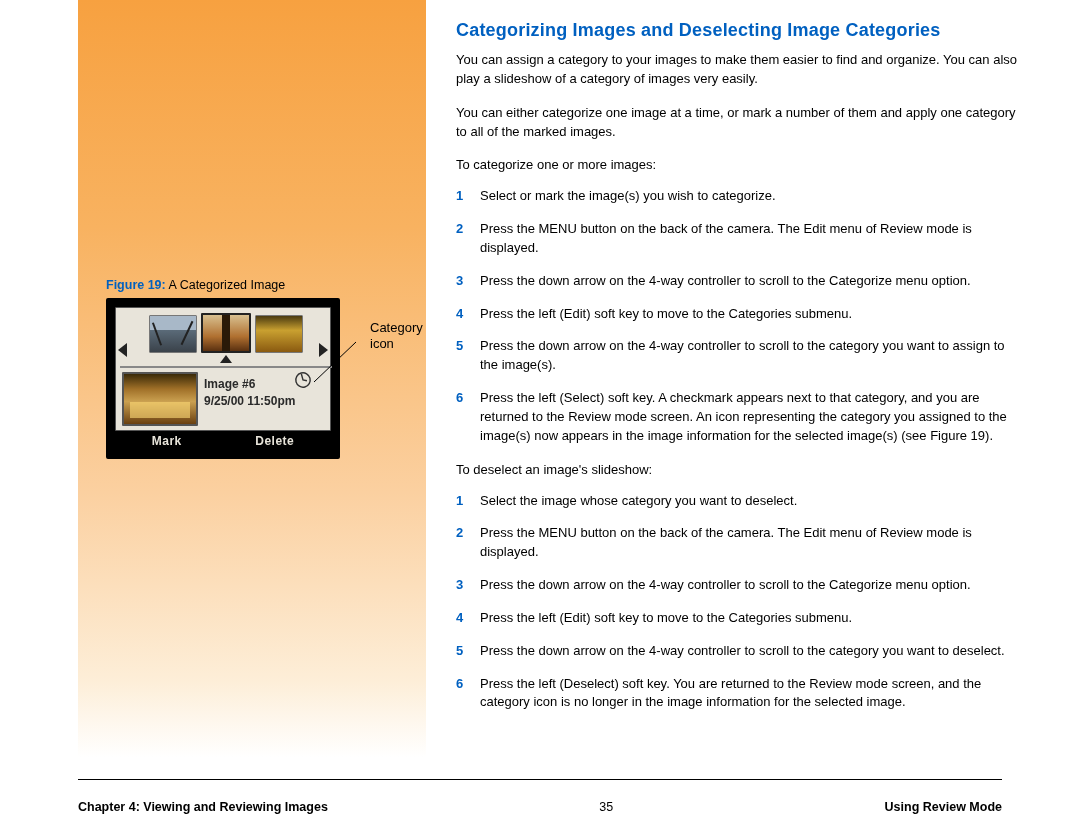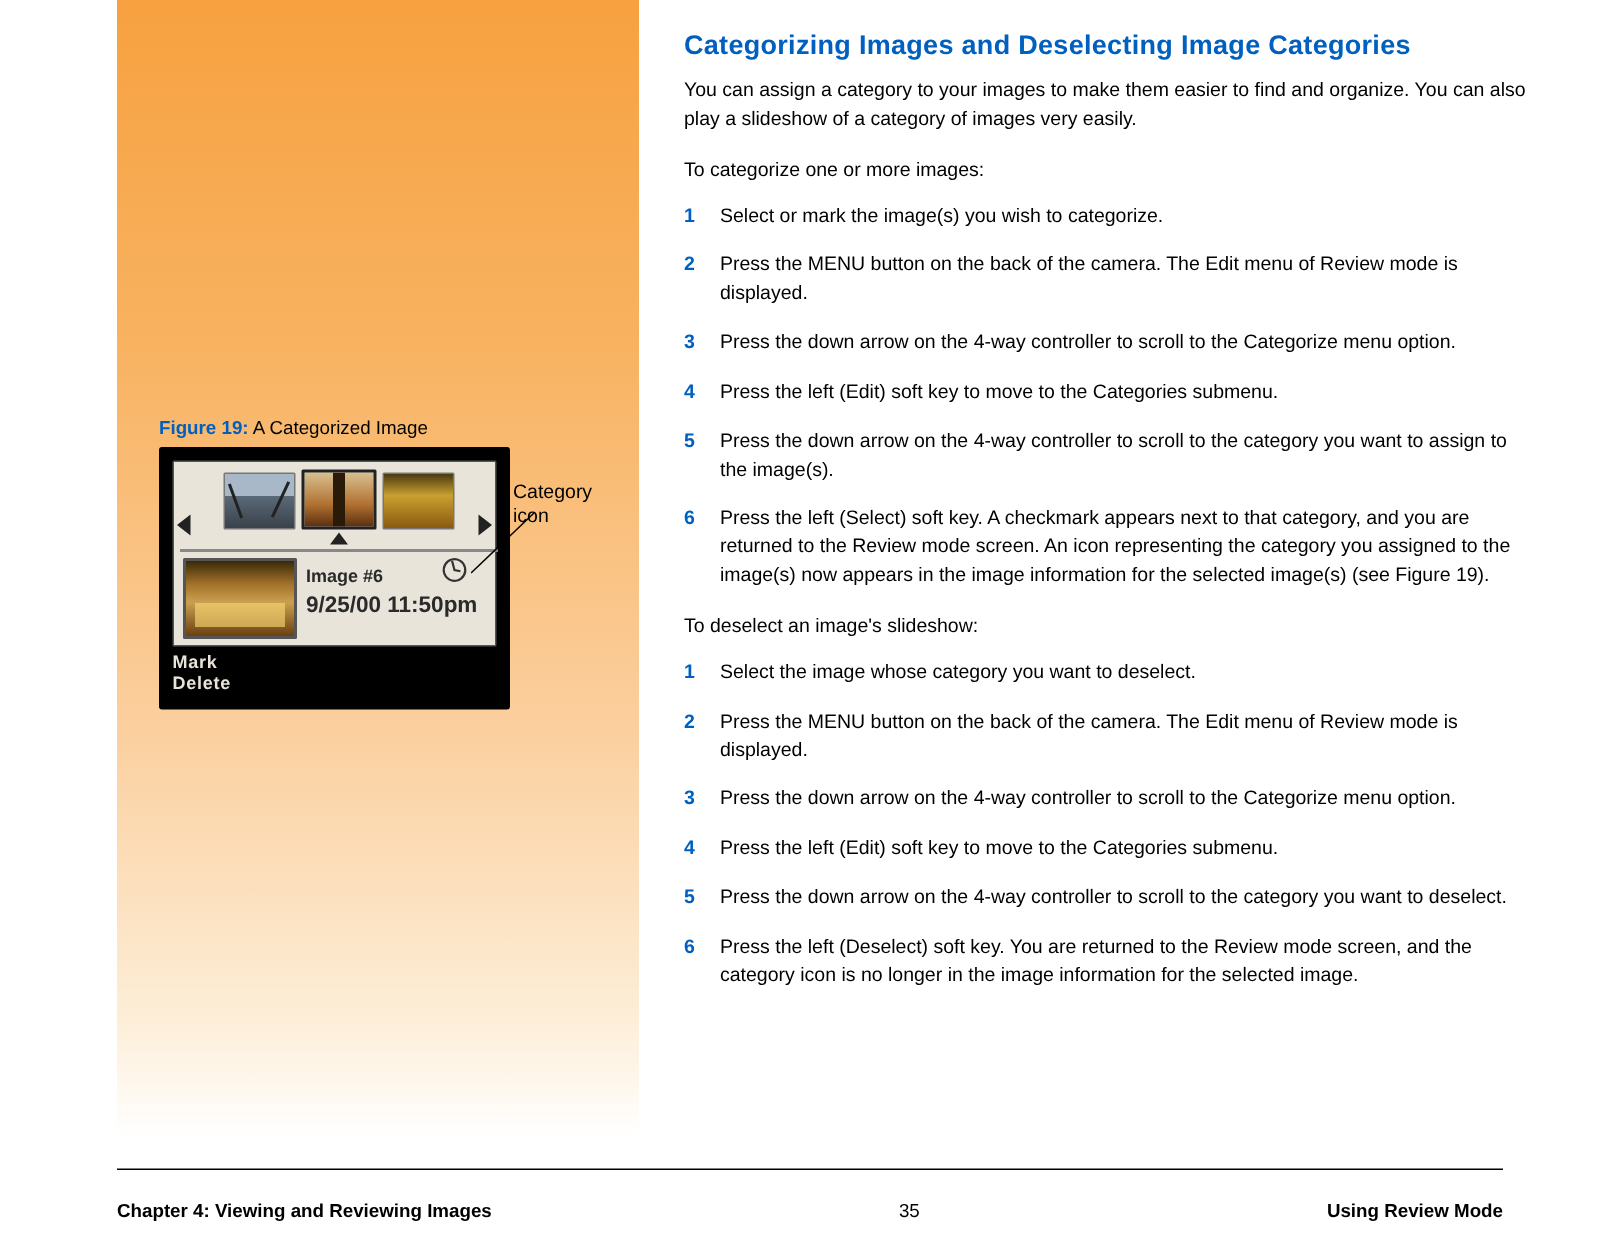--- a/index.html
+++ b/index.html
@@ -159,46 +159,45 @@
     background: rgba(255,220,120,0.6);
   }
   .meta {
     font-family: "Arial Black", Arial, sans-serif;
     font-weight: bold;
     color: #2a2a2a;
     font-size: 12px;
     line-height: 1.4;
     padding-top: 4px;
   }
-  .meta .row2 { font-size: 15px; }
+  .meta .row2 { font-size: 12px; }
   .cat-icon {
     position: absolute;
     right: 18px;
     top: 63px;
     width: 18px; height: 18px;
     transform: rotate(-15deg);
   }
   .cat-icon svg { width:100%; height:100%; }
   .softkeys {
     background: #000;
     display: flex;
     justify-content: space-around;
     padding: 3px 0 2px 0;
-    flex-direction: column;
   }
   .softkey {
     color: #e8e4da;
     font-family: Arial, sans-serif;
     font-size: 12px;
     font-weight: bold;
     letter-spacing: 0.5px;
   }
   .callout-label {
     position: absolute;
-    left: 236px;
+    left: 264px;
     top: 22px;
     font-size: 13px;
     color: #000;
     width: 60px;
     line-height: 1.2;
   }
   .callout-line {
     position: absolute;
     left: 208px;
     top: 42px;
@@ -271,20 +270,21 @@
           </svg>
           <div class="callout-label">Category icon</div>
         </div>
       </div>
     </div>
 
     <div class="main">
       <h2 class="section-title">Categorizing Images and Deselecting Image Categories</h2>
 
       <p class="para">You can assign a category to your images to make them easier to find and organize. You can also play a slideshow of a category of images very easily.</p>
+      <p class="para">You can either categorize one image at a time, or mark a number of them and apply one category to all of the marked images.</p>
 
       <p class="para subhead">To categorize one or more images:</p>
       <ol class="steps" id="list-categorize">
           <li>
             <span class="num">1</span>
             <span class="txt">Select or mark the image(s) you wish to categorize.</span>
           </li>
           <li>
             <span class="num">2</span>
             <span class="txt">Press the MENU button on the back of the camera. The Edit menu of Review mode is displayed.</span>

